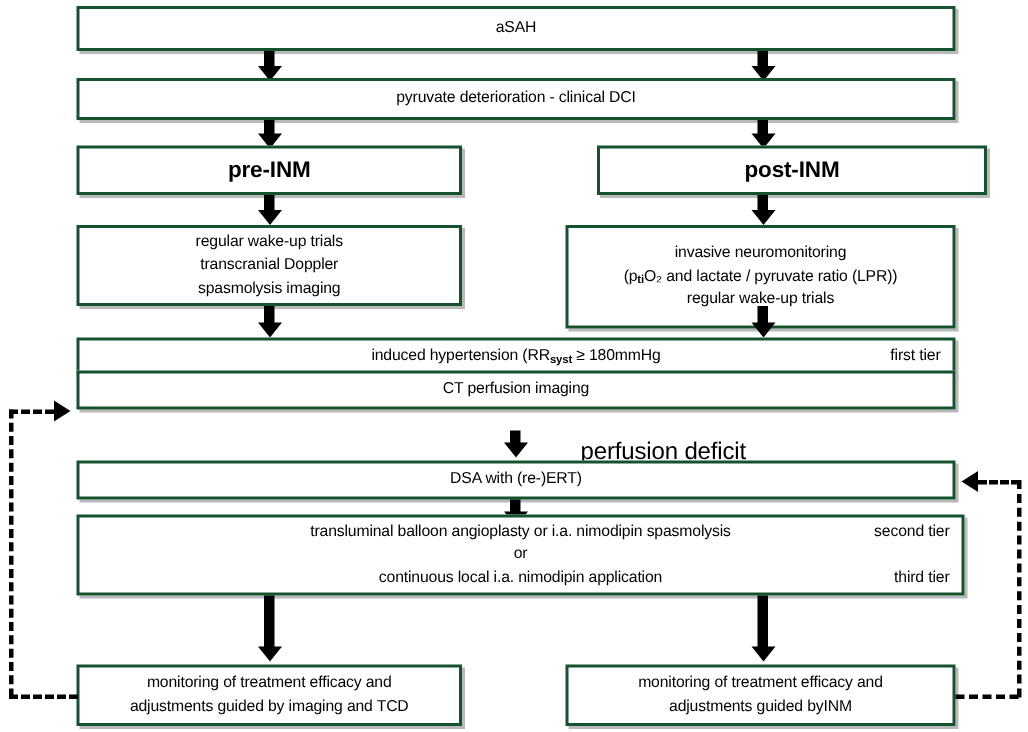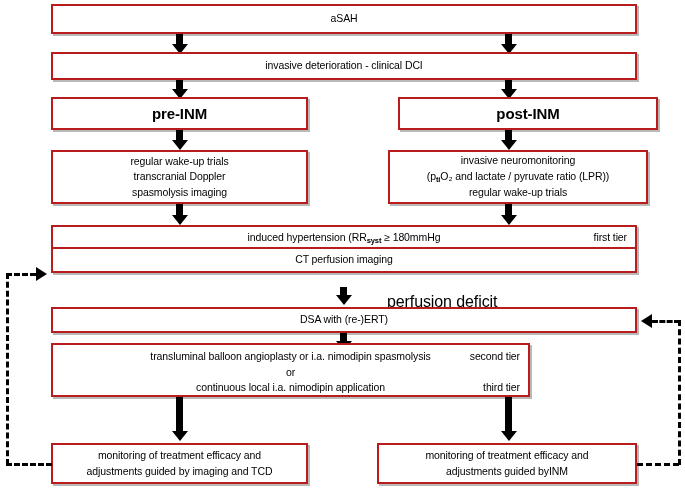--- a/index.html
+++ b/index.html
@@ -14,21 +14,21 @@
   #canvas {
     position: relative;
     width: 685px;
     height: 488px;
     background: #ffffff;
     overflow: hidden;
   }
   .box {
     position: absolute;
     box-sizing: border-box;
-    border: 2px solid #b91c1c;
+    border: 2px solid #14532d;
     background: #ffffff;
     box-shadow: 2px 2px 0 0 #b9b9b9;
     display: flex;
     flex-direction: column;
     align-items: center;
     justify-content: center;
     text-align: center;
     font-size: 10.5px;
     line-height: 1.45;
     letter-spacing: -0.1px;
@@ -119,21 +119,21 @@
 <div id="canvas">
 
   <div class="box" style="left:51px; top:4px; width:586px; height:30px;">
     <span class="line">aSAH</span>
   </div>
 
   <div class="arrow" style="left:176px; top:34px; height:11px;"></div>
   <div class="arrow" style="left:505px; top:34px; height:11px;"></div>
 
   <div class="box" style="left:51px; top:52px; width:586px; height:28px;">
-    <span class="line">invasive deterioration - clinical DCI</span>
+    <span class="line">pyruvate deterioration - clinical DCI</span>
   </div>
 
   <div class="arrow" style="left:176px; top:80px; height:10px;"></div>
   <div class="arrow" style="left:505px; top:80px; height:10px;"></div>
 
   <div class="box bold" style="left:51px; top:97px; width:257px; height:33px;">
     <span class="line">pre-INM</span>
   </div>
   <div class="box bold" style="left:398px; top:97px; width:260px; height:33px;">
     <span class="line">post-INM</span>
@@ -141,21 +141,21 @@
 
   <div class="arrow" style="left:176px; top:130px; height:11px;"></div>
   <div class="arrow" style="left:505px; top:130px; height:11px;"></div>
 
   <div class="box" style="left:51px; top:150px; width:257px; height:54px;">
     <span class="line">regular wake-up trials</span>
     <span class="line">transcranial Doppler</span>
     <span class="line">spasmolysis imaging</span>
   </div>
 
-  <div class="box" style="left:377px; top:150px; width:260px; height:54px;margin-left:11px;">
+  <div class="box" style="left:377px; top:150px; width:260px; height:69px;">
     <span class="line">invasive neuromonitoring</span>
     <span class="line"><span>(p</span><sub>ti</sub><span>O₂ and lactate / pyruvate ratio (LPR))</span></span>
     <span class="line">regular wake-up trials</span>
   </div>
 
   <div class="arrow" style="left:176px; top:204px; height:12px;"></div>
   <div class="arrow" style="left:505px; top:204px; height:12px;"></div>
 
   <div class="box" style="left:51px; top:225px; width:586px; height:26px;">
     <span class="tier-row"><span>induced hypertension (RR</span><sub>syst</sub><span> ≥ 180mmHg</span><span class="tier-tag">first tier</span></span>
@@ -170,21 +170,21 @@
 
   <div class="arrow" style="left:340px; top:287px; height:9px;"></div>
   <div class="edge-label" style="left:387px; top:293px;">perfusion deficit</div>
 
   <div class="box" style="left:51px; top:307px; width:586px; height:26px;">
     <span class="line">DSA with (re-)ERT)</span>
   </div>
 
   <div class="arrow" style="left:340px; top:333px; height:9px;"></div>
 
-  <div class="box" style="left:51px; top:343px; width:479px; height:54px;justify-content:flex-end;">
+  <div class="box" style="left:51px; top:343px; width:592px; height:54px;">
     <span class="tier-row"><span>transluminal balloon angioplasty or i.a. nimodipin spasmolysis</span><span class="tier-tag">second tier</span></span>
     <span class="line">or</span>
     <span class="tier-row"><span>continuous local i.a. nimodipin application</span><span class="tier-tag">third tier</span></span>
   </div>
 
   <div class="arrow" style="left:176px; top:397px; height:35px;"></div>
   <div class="arrow" style="left:505px; top:397px; height:35px;"></div>
 
   <div class="box" style="left:51px; top:443px; width:257px; height:41px;">
     <span class="line">monitoring of treatment efficacy and</span>

